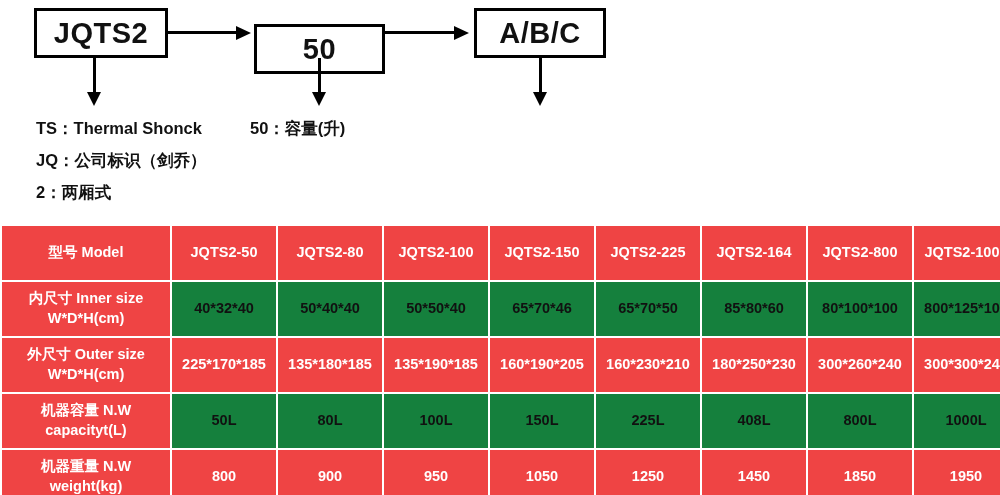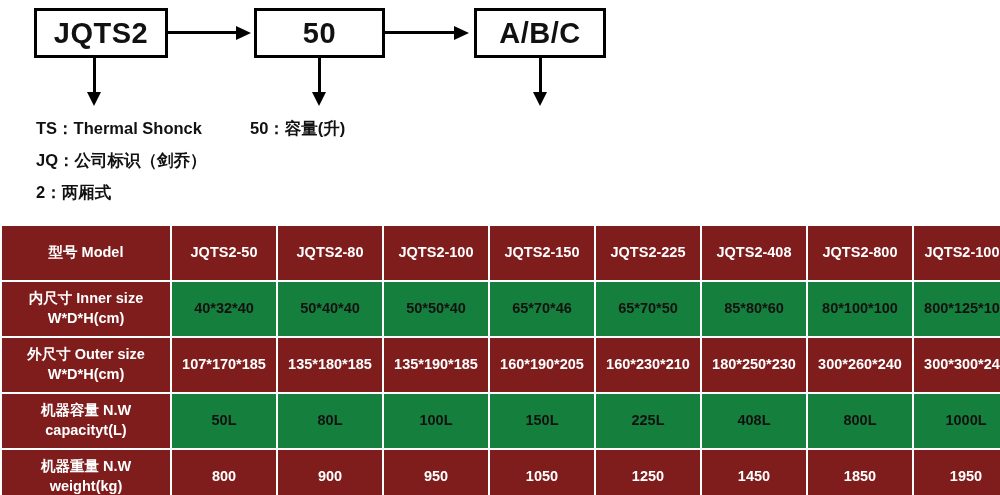--- a/index.html
+++ b/index.html
@@ -25,21 +25,21 @@
     background: #ffffff;
     display: flex;
     align-items: center;
     justify-content: center;
     font-weight: 700;
     font-size: 29px;
     color: #111111;
     letter-spacing: 0.5px;
   }
   #box-model  { left: 12px;  top: 8px; width: 134px; height: 50px; }
-  #box-cap    { left: 232px; top: 8px; width: 131px; height: 50px; }
+  #box-cap    { left: 232px; top: 24px; width: 131px; height: 50px; }
   #box-temp   { left: 452px; top: 8px; width: 132px; height: 50px; }
 
   .h-line {
     position: absolute;
     height: 3px;
     background: #000000;
   }
   .h-arrowhead {
     position: absolute;
     width: 0; height: 0;
@@ -96,21 +96,21 @@
   }
   .spec-table td {
     height: 54px;
     text-align: center;
     vertical-align: middle;
     font-size: 14.5px;
     font-weight: 700;
     padding: 2px 3px;
     line-height: 1.35;
   }
-  .cell-blue  { background: #7f1d1d; color: #ffffff; margin-left: 29px; }
+  .cell-blue  { background: #ef4444; color: #ffffff; margin-left: 29px; }
   .cell-white { background: #15803d; color: #111111; }
 
   .row-label { font-size: 14.5px; }
   .row-label .l1 { display: block; }
   .row-label .l2 { display: block; }
 
   .hdr-label { font-size: 16px; }
   .hdr-model { font-size: 15px; }
 
   col.c-label { width: 168px; }
@@ -171,21 +171,21 @@
         <col class="c-data">
     </colgroup>
     <tbody>
       <tr>
         <td class="cell-blue hdr-label">型号 Model</td>
         <td class="cell-blue hdr-model">JQTS2-50</td>
         <td class="cell-blue hdr-model">JQTS2-80</td>
         <td class="cell-blue hdr-model">JQTS2-100</td>
         <td class="cell-blue hdr-model">JQTS2-150</td>
         <td class="cell-blue hdr-model">JQTS2-225</td>
-        <td class="cell-blue hdr-model">JQTS2-408</td>
+        <td class="cell-blue hdr-model">JQTS2-164</td>
         <td class="cell-blue hdr-model">JQTS2-800</td>
         <td class="cell-blue hdr-model">JQTS2-1000</td>
       </tr>
 
       <tr>
         <td class="cell-blue row-label">
           <span class="l1">内尺寸 Inner size</span>
           <span class="l2">W*D*H(cm)</span>
         </td>
         <td class="cell-white">40*32*40</td>
@@ -196,21 +196,21 @@
         <td class="cell-white">85*80*60</td>
         <td class="cell-white">80*100*100</td>
         <td class="cell-white">800*125*100</td>
       </tr>
 
       <tr>
         <td class="cell-blue row-label">
           <span class="l1">外尺寸 Outer size</span>
           <span class="l2">W*D*H(cm)</span>
         </td>
-        <td class="cell-blue">107*170*185</td>
+        <td class="cell-blue">225*170*185</td>
         <td class="cell-blue">135*180*185</td>
         <td class="cell-blue">135*190*185</td>
         <td class="cell-blue">160*190*205</td>
         <td class="cell-blue">160*230*210</td>
         <td class="cell-blue">180*250*230</td>
         <td class="cell-blue">300*260*240</td>
         <td class="cell-blue">300*300*240</td>
       </tr>
 
       <tr>

